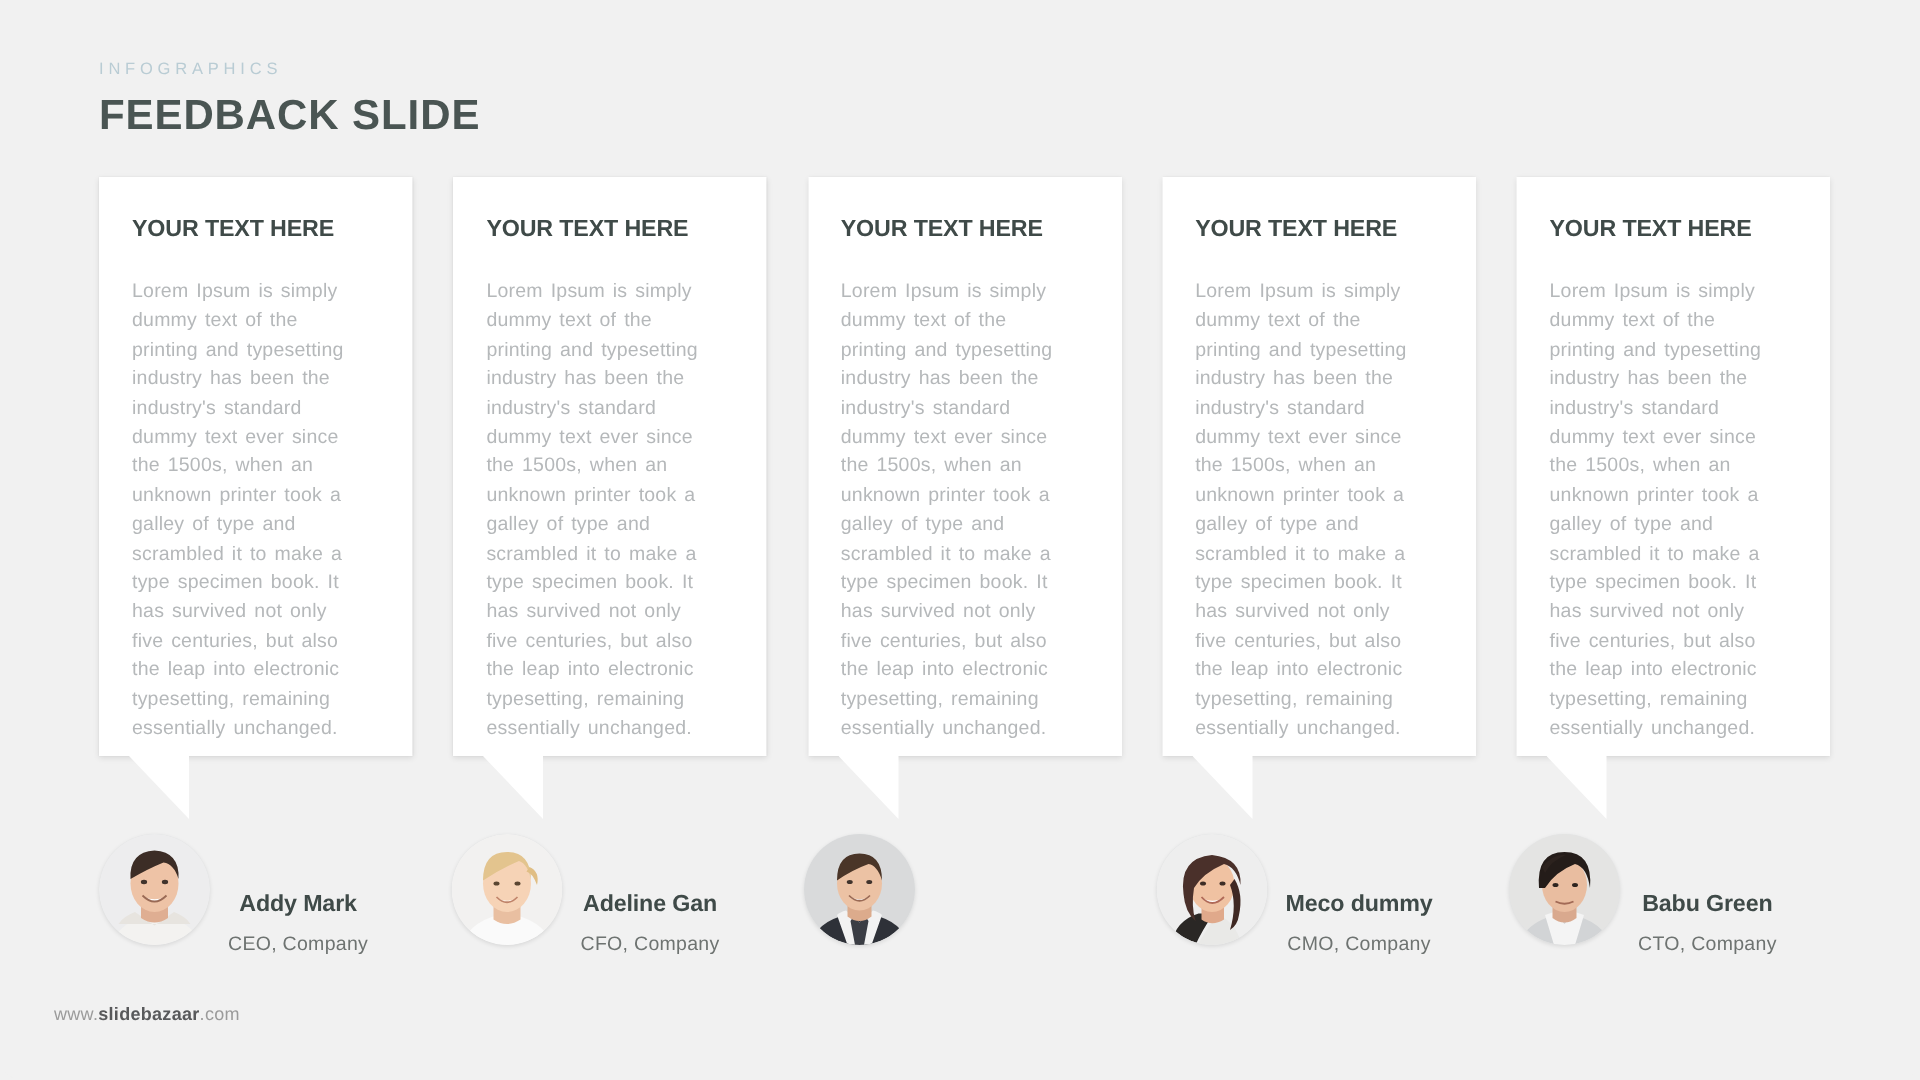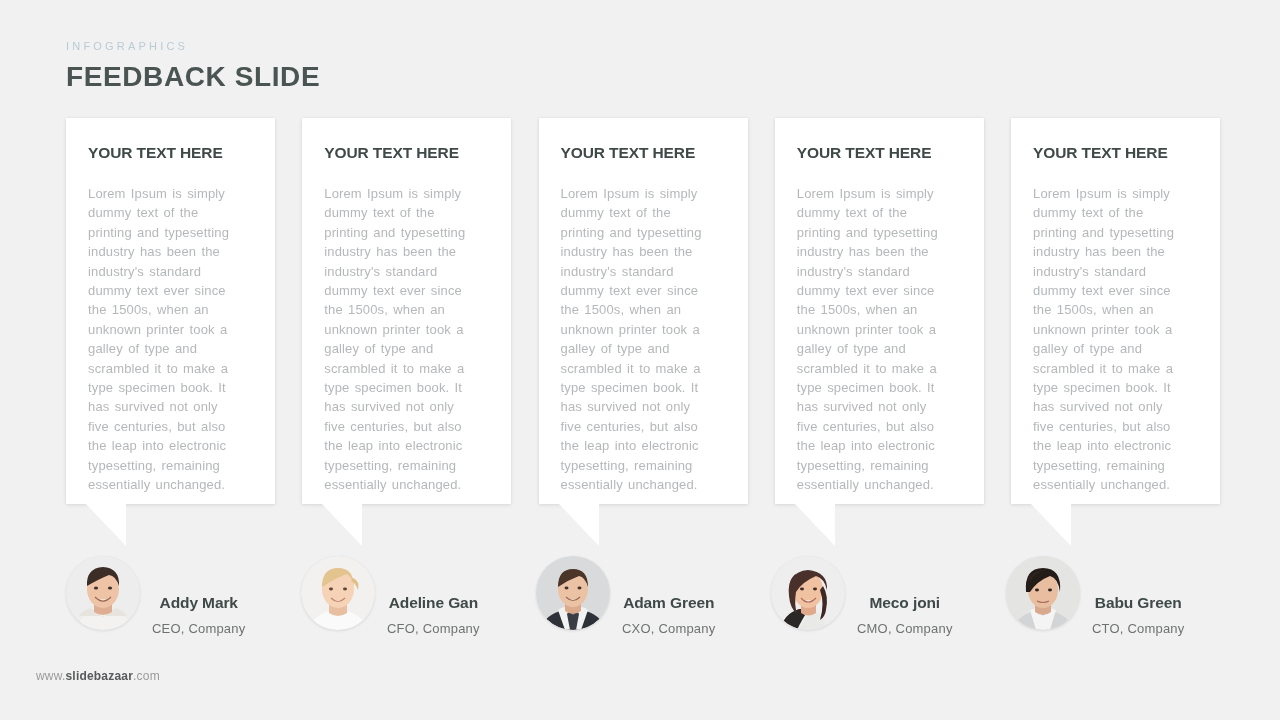--- a/index.html
+++ b/index.html
@@ -305,24 +305,20 @@
             <path d="M29 42 h16 v13 q-8 6 -16 0 z" fill="#dcab8c"></path>
             <ellipse cx="37" cy="33" rx="15" ry="18" fill="#ecc2a4"></ellipse>
             <path d="M22 31 q0-18 15-18 q15 0 15 18 q-3-10-9-11 q-11 4-21 11z" fill="#4a3528"></path>
             <ellipse cx="30.5" cy="32" rx="2" ry="1.4" fill="#40332c"></ellipse>
             <ellipse cx="43.5" cy="32" rx="2" ry="1.4" fill="#40332c"></ellipse>
             <path d="M31 42 q6 5 12 0 q-6 3-12 0z" fill="#ffffff"></path>
             <path d="M30 41 q7 7 14 0" stroke="#9a6a55" stroke-width="1.1" fill="none"></path>
           </g>
         </svg>
       </div>
-      <div class="person-text">
-        <div class="person-name">Adam Green</div>
-        <div class="person-role">CXO, Company</div>
-      </div>
     </div>
 
     <div class="person">
       <div class="avatar">
         <svg viewBox="0 0 74 74" xmlns="http://www.w3.org/2000/svg">
           <defs>
               <clipPath id="c4">
                 <circle cx="37" cy="37" r="37"></circle>
               </clipPath>
             </defs>
@@ -335,21 +331,21 @@
             <path d="M18 40 q-3-24 19-26 q20 2 19 20 q-3-12-11-14 q-14 6-20 16 q-2 12 1 22 q-7-6-8-18z" fill="#4a302a"></path>
             <path d="M52 30 q6 10 3 24 q-1 7-6 10 q5-17 0-30z" fill="#3f2823"></path>
             <ellipse cx="31" cy="33" rx="2" ry="1.4" fill="#3d2d26"></ellipse>
             <ellipse cx="44" cy="33" rx="2" ry="1.4" fill="#3d2d26"></ellipse>
             <path d="M31 43 q6 6 13 0 q-7 3-13 0z" fill="#ffffff"></path>
             <path d="M30 42 q7 8 15 0" stroke="#b06a58" stroke-width="1.2" fill="none"></path>
           </g>
         </svg>
       </div>
       <div class="person-text">
-        <div class="person-name">Meco joni</div>
+        <div class="person-name">Meco dummy</div>
         <div class="person-role">CMO, Company</div>
       </div>
     </div>
 
     <div class="person">
       <div class="avatar">
         <svg viewBox="0 0 74 74" xmlns="http://www.w3.org/2000/svg">
           <defs>
               <clipPath id="c5">
                 <circle cx="37" cy="37" r="37"></circle>

